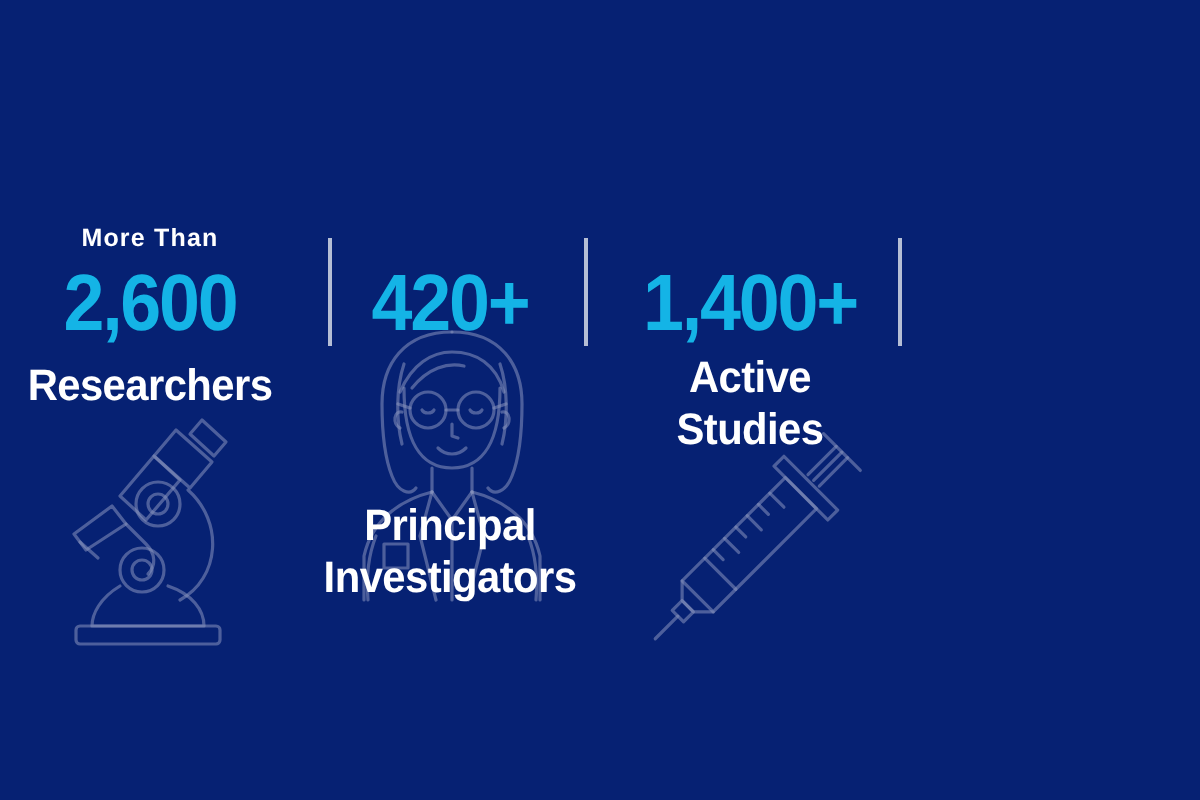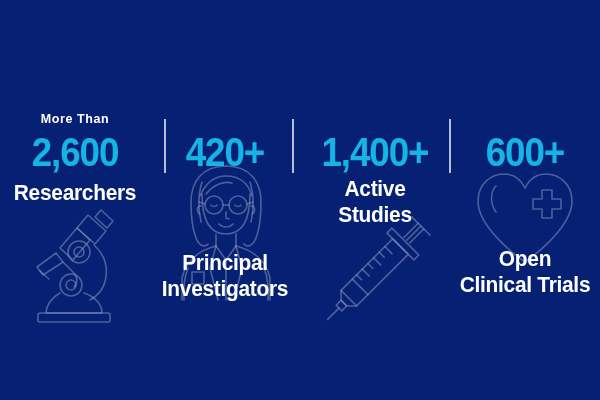--- a/index.html
+++ b/index.html
@@ -269,48 +269,20 @@
       <div class="eyebrow"></div>
 
       <div class="bignum">1,400+</div>
 
       <div class="caption caption-3">
         <span class="cap-line">Active</span>
         <span class="cap-line">Studies</span>
       </div>
     </div>
 
-    <div class="stat-col">
-
-      <div class="art" id="art-heart">
-        <svg width="110" height="100" viewBox="0 0 110 100">
-
-          <path d="M55 94
-                   C55 94 8 62 8 33
-                   C8 16 21 6 34 6
-                   C44 6 51 12 55 20
-                   C59 12 66 6 76 6
-                   C89 6 102 16 102 33
-                   C102 62 55 94 55 94 Z"></path>
-
-          <path d="M26 44 C20 36 20 24 26 18"></path>
-
-          <path d="M72 22 L82 22 L82 31 L91 31 L91 41 L82 41 L82 50 L72 50 L72 41 L63 41 L63 31 L72 31 Z"></path>
-        </svg>
-      </div>
-
-      <div class="eyebrow"></div>
-
-      <div class="bignum">600+</div>
-
-      <div class="caption caption-4">
-        <span class="cap-line">Open</span>
-        <span class="cap-line">Clinical Trials</span>
-      </div>
-    </div>
 
   </div>
 
   <div class="divider" id="divider-1"></div>
   <div class="divider" id="divider-2"></div>
   <div class="divider" id="divider-3"></div>
 
 </div>
 
 </body></html>

